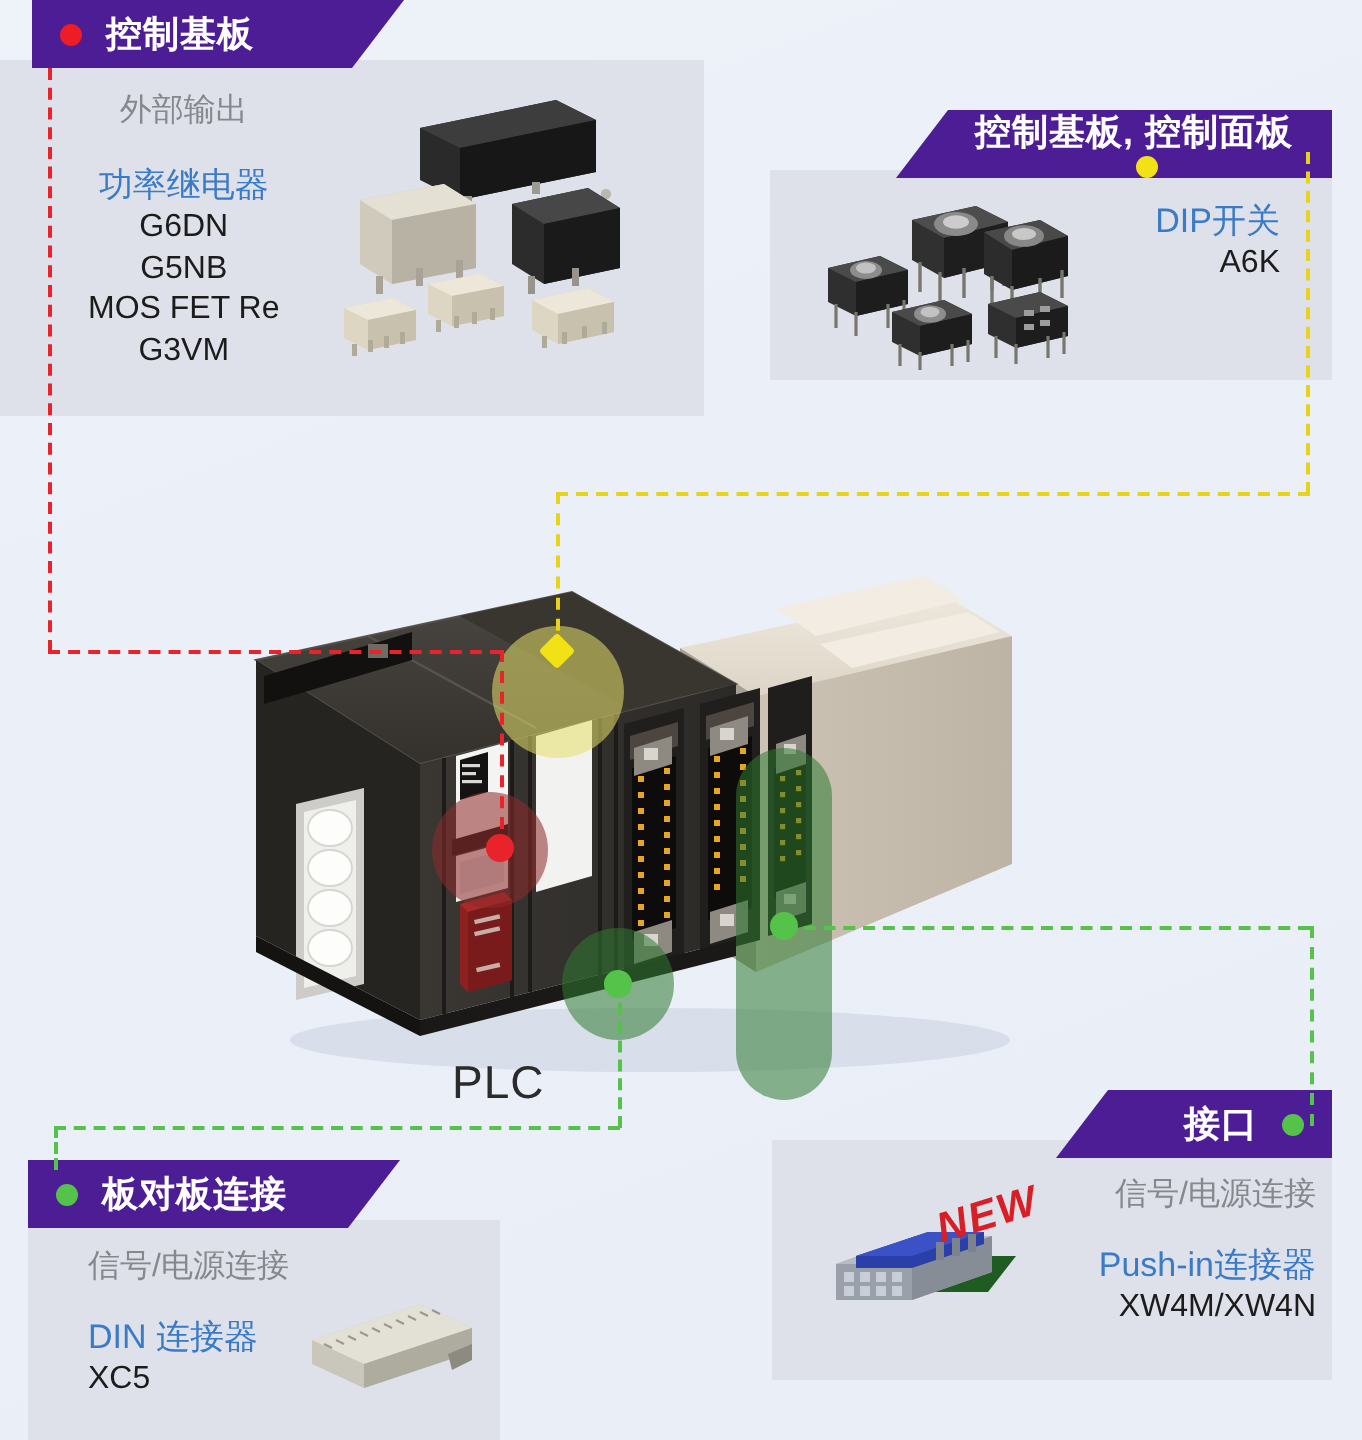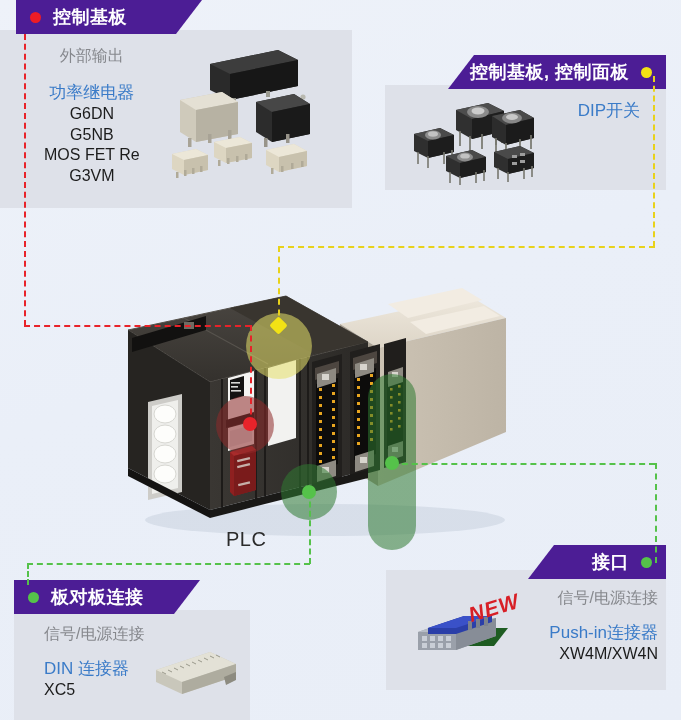--- a/index.html
+++ b/index.html
@@ -51,21 +51,21 @@
   
   .marker{position:absolute;border-radius:50%;}
   .halo{position:absolute;border-radius:50%;opacity:.55;}
 
   
   .plc{position:absolute;left:110px;top:248px;width:400px;height:300px;}
   .plc svg{display:block;}
 
   .plc-label{
     position:absolute;left:226px;top:528px;
-    font-size:20px;color:#2b2b2b;letter-spacing:.5px;
+    font-size:23px;color:#2b2b2b;letter-spacing:.5px;
   }
 
   
   .shot{position:absolute;}
   .shot svg{display:block;}
   .newtag{
     position:absolute;color:#d81f26;font-weight:700;font-style:italic;
     font-size:21px;transform:rotate(-17deg);letter-spacing:1px;
   }
 </style>
@@ -150,27 +150,28 @@
             <rect x="111" y="124" width="2.5" height="6"></rect>
             <rect x="121" y="121" width="2.5" height="6"></rect>
             <rect x="131" y="119" width="2.5" height="6"></rect>
           </g>
       </g>
     </svg>
   </div>
 
   <div class="panel" style="left:385px;top:85px;width:281px;height:105px;"></div>
 
-  <div class="banner skew-l" style="left:448px;top:55px;width:218px;">
+  <div class="banner skew-l" style="left:448px;top:55px;width:218px;flex-direction:column;">
     <span class="btxt">控制基板, 控制面板</span>
     <span class="dot" style="background:#f2e215;"></span>
   </div>
 
   <div class="ptext" style="left:480px;top:100px;width:160px;text-align:right;">
     <div class="t-blue" style="margin-top:0;">DIP开关</div>
+    <div class="t-dark">A6K</div>
   </div>
 
   <div class="shot" style="left:410px;top:100px;">
     <svg width="130" height="85" viewBox="0 0 130 85">
       <g>
         <polygon points="4,34 30,28 44,35 44,52 18,58 4,51" fill="#2f2f2f"></polygon>
         <polygon points="4,34 30,28 44,35 18,41" fill="#4a4a4a"></polygon>
         <polygon points="18,41 44,35 44,52 18,58" fill="#1d1d1d"></polygon>
         <ellipse cx="23" cy="35" rx="8" ry="4.5" fill="#8d8d8d"></ellipse>
         <ellipse cx="23" cy="34" rx="5" ry="2.8" fill="#c2c2c2"></ellipse>

